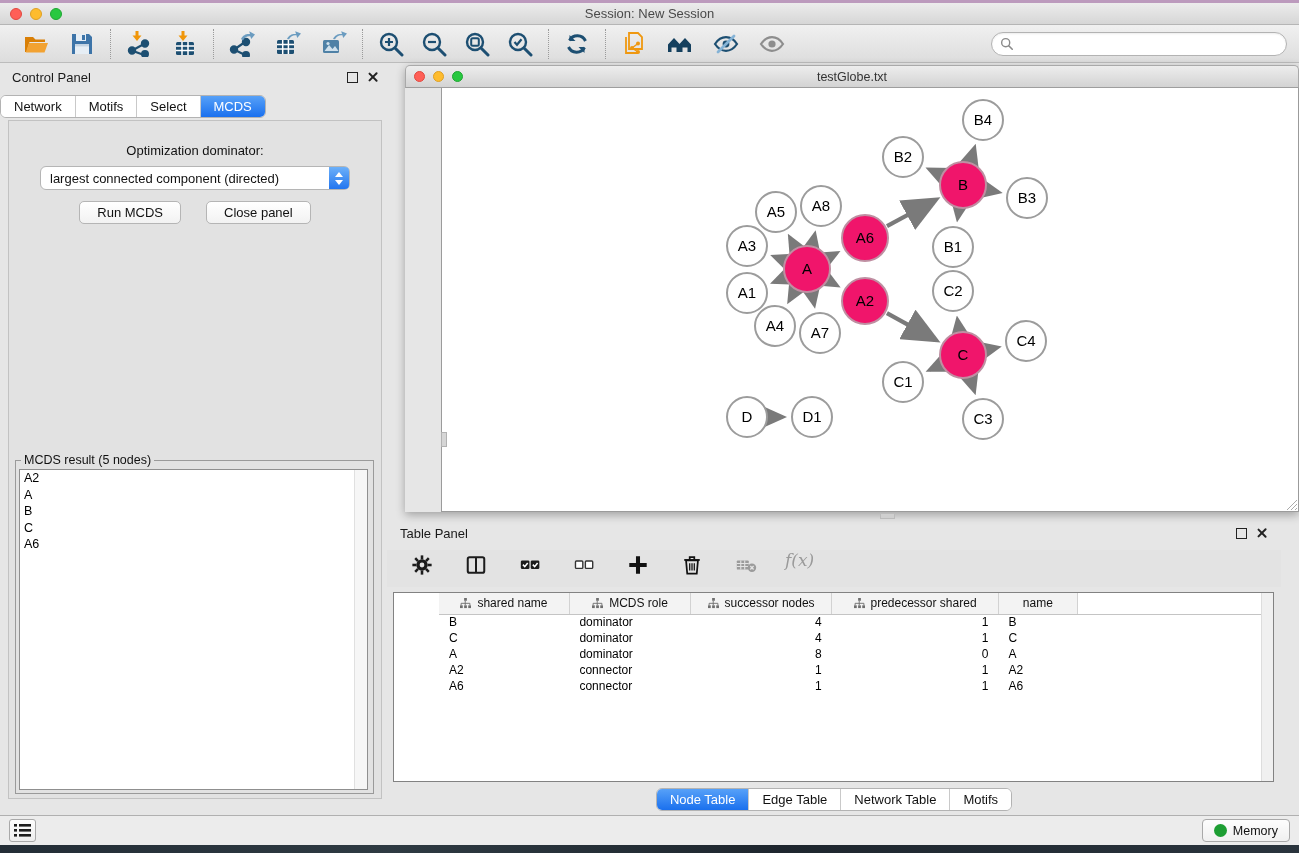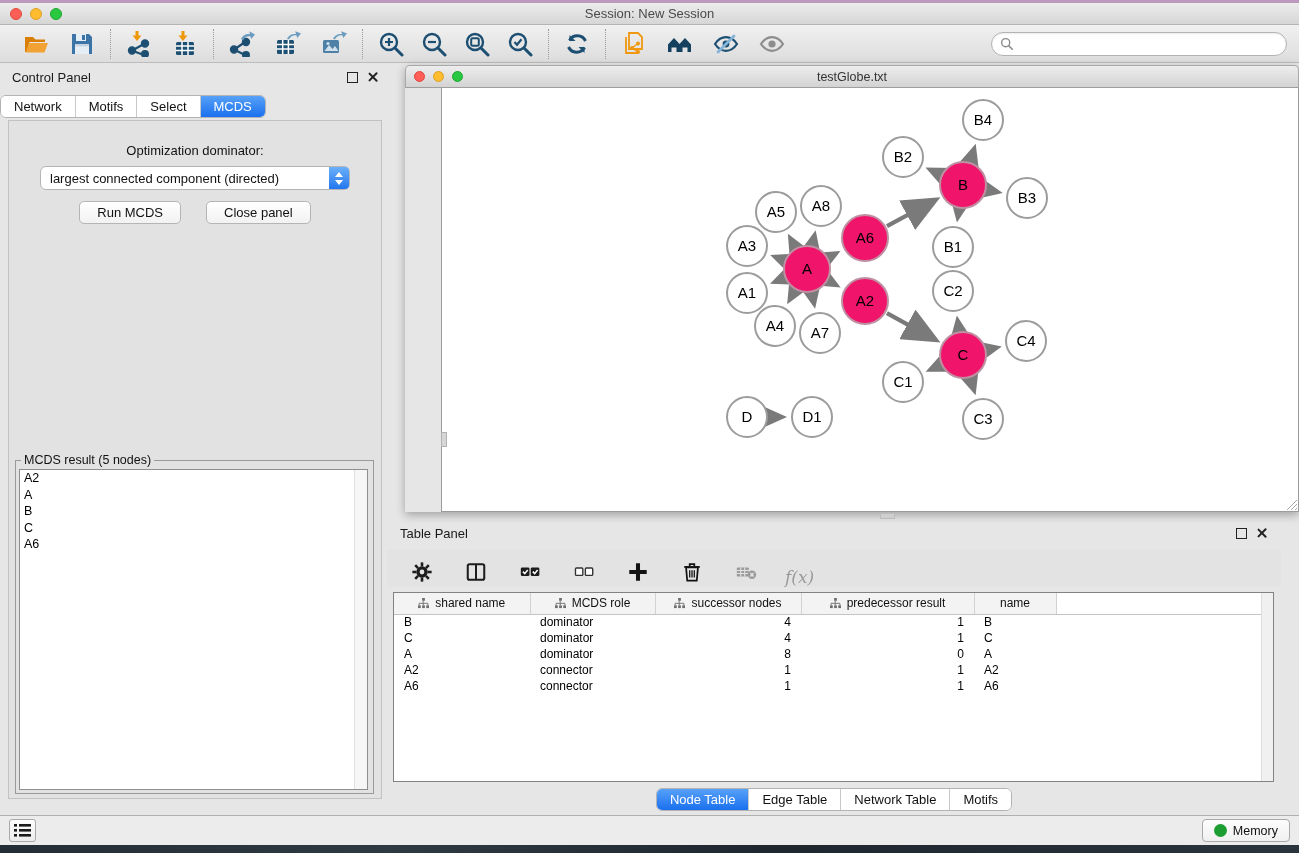--- a/index.html
+++ b/index.html
@@ -85,24 +85,24 @@
   .net-canvas svg { display:block; }
   .vscroll-thumb { position:absolute; left:-1px; top:344px; width:6px; height:15px; background:#d6d6d6; border:1px solid #b2b2b2; }
   .hscroll-thumb { position:absolute; left:438px; bottom:-8px; width:15px; height:6px; background:#cfcfcf; border:1px solid #bbb; }
   .resize-grip { position:absolute; right:1px; bottom:1px; width:13px; height:13px;
     background:
       linear-gradient(135deg, transparent 0 58%, #aaa 58% 64%, transparent 64% 74%, #aaa 74% 80%, transparent 80% 90%, #aaa 90% 96%, transparent 96%); }
 
   
   .table-panel { position:absolute; left:387px; top:520px; width:894px; height:295px; }
   .tp-header { height:26px; display:flex; align-items:center; padding:0 13px; }
-  .tp-toolbar { height:37px; margin:4px 0 0 0; background:#e3e3e3; display:flex; align-items:flex-end; gap:24px; padding:0 20px; }
+  .tp-toolbar { height:37px; margin:4px 0 0 0; background:#e3e3e3; display:flex; align-items:flex-start; gap:24px; padding:0 20px; }
   .tp-toolbar .tbtn svg { width:22px; height:22px; }
   .fx-label { font-family:"DejaVu Serif", serif; font-style:italic; font-size:17px; color:#9a9a9a; }
-  .tp-table-wrap { position:absolute; left:6px; right:7px; top:72px; bottom:33px; background:#fff; border:1px solid #828282; overflow:hidden; }
+  .tp-table-wrap { position:absolute; left:6px; right:7px; top:72px; bottom:33px; background:#fff; border:1px solid #828282; overflow:hidden;padding-left:45px; }
   table.datatable { border-collapse:collapse; font-size:12px; table-layout:fixed; }
   table.datatable th { height:21px; background:#f3f3f3; border-right:1px solid #d2d2d2; border-bottom:1px solid #c4c4c4;
     font-weight:normal; font-size:12px; color:#111; }
   table.datatable th .hwrap { display:flex; align-items:center; justify-content:center; gap:6px; padding:0 4px; }
   table.datatable td { height:16px; padding:0 10px; color:#000; white-space:nowrap; }
   td.num { text-align:right; }
   .tp-scrolltrack { position:absolute; right:0; top:0; bottom:0; width:12px; background:#f0f0f0; border-left:1px solid #ddd; }
   .tp-tabs-row { position:absolute; left:0; right:0; bottom:4px; display:flex; justify-content:center; }
 
   
@@ -584,21 +584,21 @@
                 <span class="hwrap">
                   <svg width="11" height="11" viewBox="0 0 12 12">
                     <g fill="#6e6e6e">
                       <rect x="4.5" y="0" width="3" height="3"></rect>
                       <rect x="0" y="8" width="3" height="3"></rect>
                       <rect x="4.5" y="8" width="3" height="3"></rect>
                       <rect x="9" y="8" width="3" height="3"></rect>
                       <path d="M5.7 3v2.2M1.2 8V5.8h9.6V8M5.7 5.2V8" stroke="#6e6e6e" stroke-width="1" fill="none"></path>
                     </g>
                   </svg>
-                  <span>predecessor result</span>
+                  <span>predecessor shared</span>
                 </span>
               </th>
               <th style="width: 82px;">
                 <span class="hwrap">
                   <span>name</span>
                 </span>
               </th>
               <th style="width: 210px; background: rgb(255, 255, 255); border-right: none;"></th>
             </tr>
           </thead>

